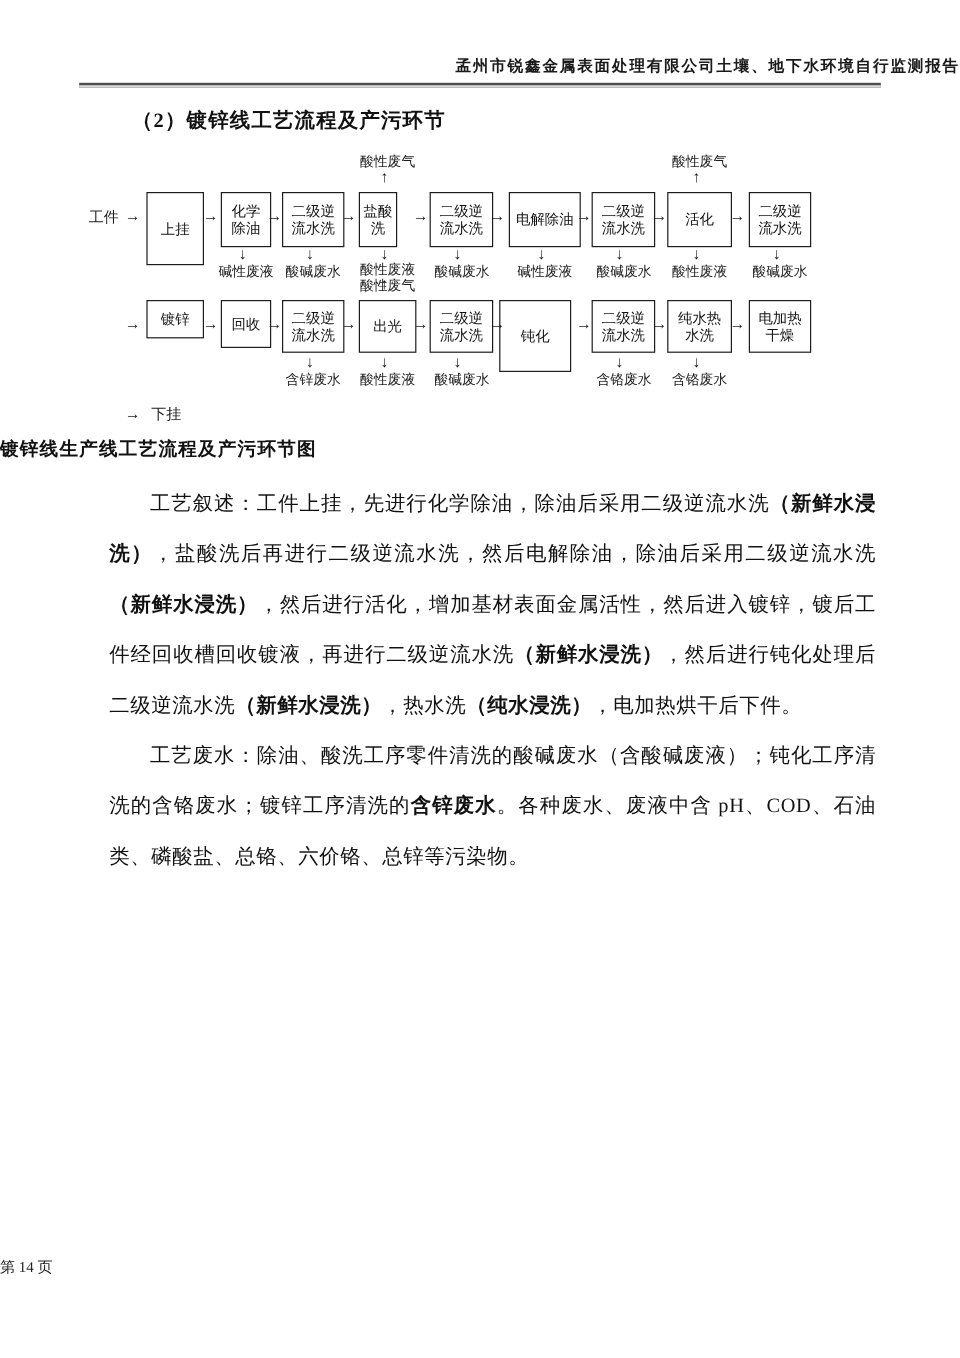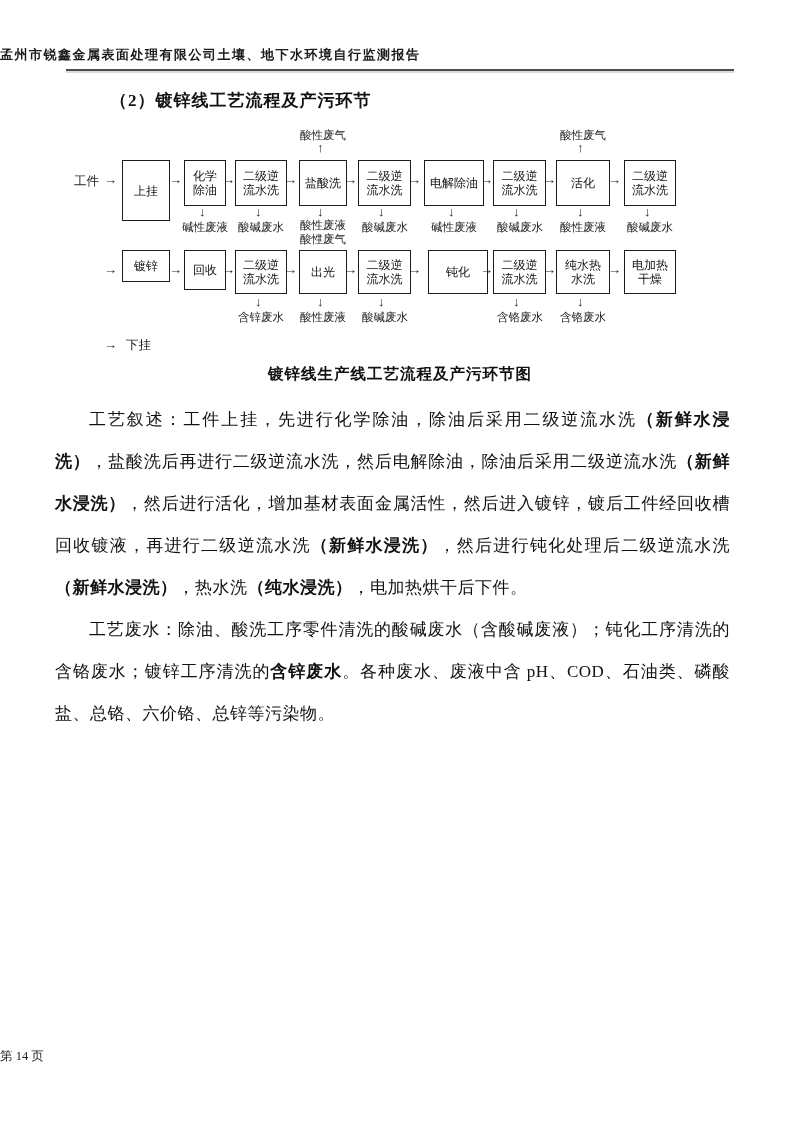--- a/index.html
+++ b/index.html
@@ -7,21 +7,21 @@
     position:relative;
     width:800px;height:1132px;
     margin:0 auto;
     background:#ffffff;
     font-family:"Liberation Serif",serif;
     color:#111;
     overflow:hidden;
   }
   .header{
     padding-top:46px;
-    text-align:left;
+    text-align:right;
     font-size:13px;
     font-weight:bold;
     letter-spacing:1.5px;
     color:#1a1a1a;
   }
   .header-rule{
     margin:5px 66px 0 66px;
     height:2px;
     background:#4d4d4d;
     border-bottom:2px solid #d9d9d9;
@@ -61,28 +61,28 @@
     font-size:12.5px;line-height:16px;
     color:#1c1c1c;
   }
   .fc-ar{
     position:absolute;
     font-size:13px;line-height:14px;
     color:#1c1c1c;
   }
   .caption{
     margin-top:2px;
-    text-align:center;
+    text-align:left;
     font-size:15.5px;
     font-weight:bold;
     letter-spacing:1px;
   }
   
   .body{
-    margin:14px 70px 0 55px;
+    margin:14px 70px 0 91px;
     font-size:17px;
     line-height:42px;
     text-align:justify;
     letter-spacing:0.5px;
   }
   .body p{margin:0;text-indent:2em;}
   .body b{font-weight:700;}
   .footer{
     position:absolute;
     left:0;right:0;top:1048px;
@@ -111,21 +111,21 @@
     <span class="fc-ar" style="left:577px;top:13px">↑</span>
 
     <span class="fc-text" style="left:74px;top:45px">工件</span>
     <span class="fc-ar" style="left:104px;top:45px">→</span>
 
     <div class="fc-box" style="left:122px;top:32px;width:48px;height:61px">上挂</div>
     <div class="fc-box" style="left:184px;top:32px;width:42px;height:46px">化学
 除油</div>
     <div class="fc-box" style="left:235px;top:32px;width:52px;height:46px">二级逆
 流水洗</div>
-    <div class="fc-box" style="left:299px;top:32px;width:48px;height:46px">盐酸洗</div>
+    <div class="fc-box" style="left:299px;top:32px;width:32px;height:46px">盐酸洗</div>
     <div class="fc-box" style="left:358px;top:32px;width:53px;height:46px">二级逆
 流水洗</div>
     <div class="fc-box" style="left:424px;top:32px;width:60px;height:46px">电解除油</div>
     <div class="fc-box" style="left:493px;top:32px;width:53px;height:46px">二级逆
 流水洗</div>
     <div class="fc-box" style="left:556px;top:32px;width:54px;height:46px">活化</div>
     <div class="fc-box" style="left:624px;top:32px;width:52px;height:46px">二级逆
 流水洗</div>
 
     <span class="fc-ar" style="left:169px;top:45px">→</span>
@@ -160,21 +160,21 @@
 
     <span class="fc-ar" style="left:104px;top:135px">→</span>
 
     <div class="fc-box" style="left:122px;top:122px;width:48px;height:32px">镀锌</div>
     <div class="fc-box" style="left:184px;top:122px;width:42px;height:40px">回收</div>
     <div class="fc-box" style="left:235px;top:122px;width:52px;height:44px">二级逆
 流水洗</div>
     <div class="fc-box" style="left:299px;top:122px;width:48px;height:44px">出光</div>
     <div class="fc-box" style="left:358px;top:122px;width:53px;height:44px">二级逆
 流水洗</div>
-    <div class="fc-box" style="left:428px;top:122px;width:60px;height:44px">钝化</div>
+    <div class="fc-box" style="left:416px;top:122px;width:60px;height:60px">钝化</div>
     <div class="fc-box" style="left:493px;top:122px;width:53px;height:44px">二级逆
 流水洗</div>
     <div class="fc-box" style="left:556px;top:122px;width:54px;height:44px">纯水热
 水洗</div>
     <div class="fc-box" style="left:624px;top:122px;width:52px;height:44px">电加热
 干燥</div>
 
     <span class="fc-ar" style="left:169px;top:135px">→</span>
     <span class="fc-ar" style="left:222px;top:135px">→</span>
     <span class="fc-ar" style="left:284px;top:135px">→</span>

